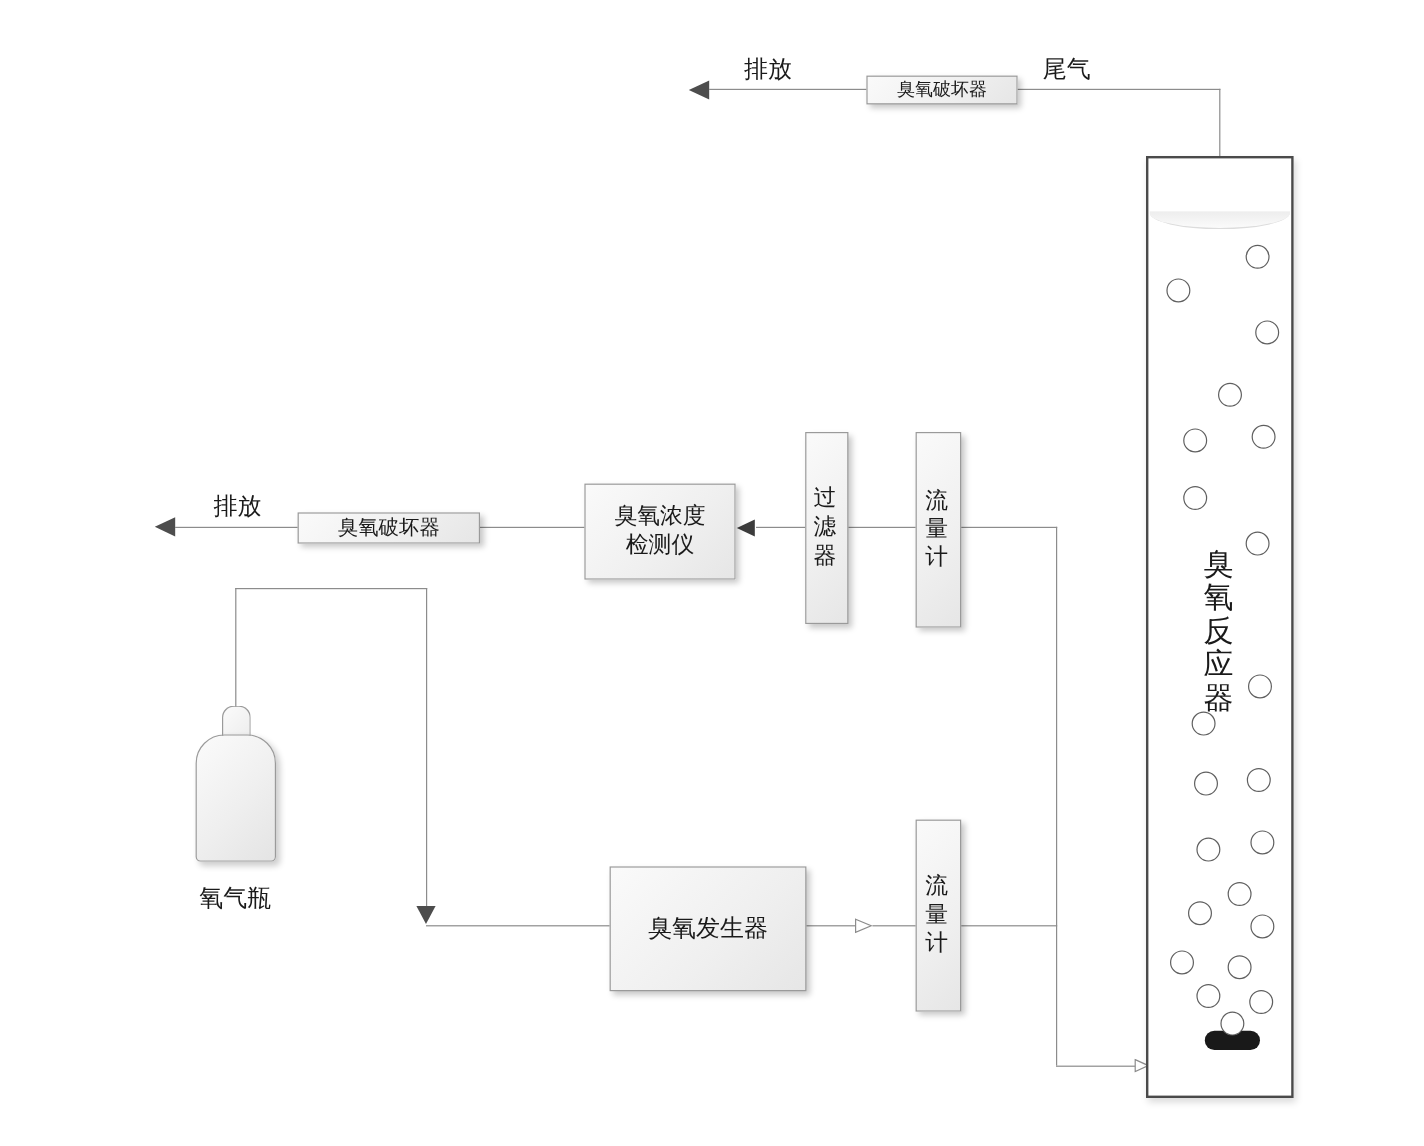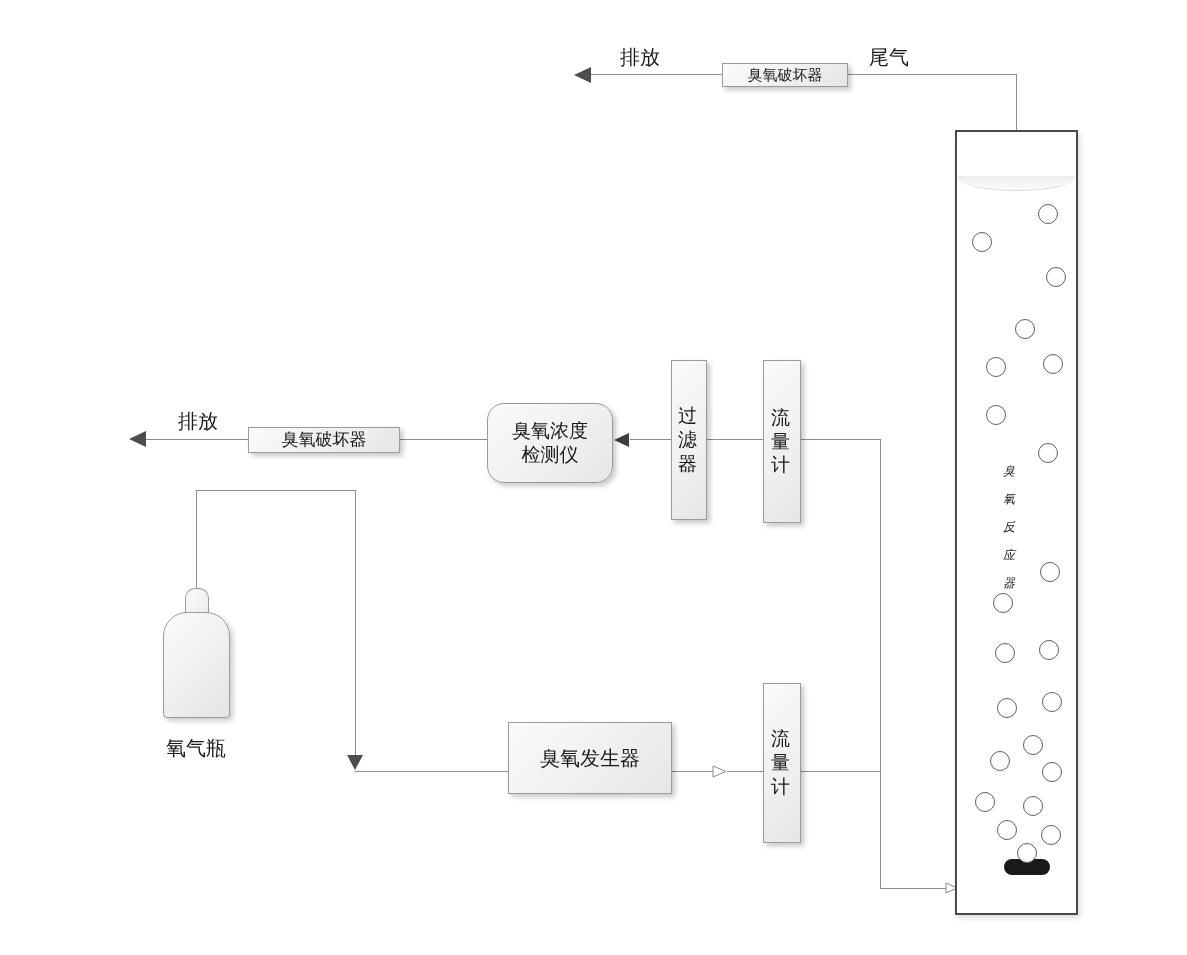--- a/index.html
+++ b/index.html
@@ -123,49 +123,49 @@
   <div class="flabel" style="left:153px;top:735px;width:86px;">氧气瓶</div>
 
   <div class="ebox" style="left:722px;top:63px;width:126px;height:24px;">
     <span class="lbl" style="font-size:15px;">臭氧破坏器</span>
   </div>
 
   <div class="ebox" style="left:248px;top:427px;width:152px;height:26px;">
     <span class="lbl" style="font-size:17px;">臭氧破坏器</span>
   </div>
 
-  <div class="ebox" style="left:487px;top:403px;width:126px;height:80px;border-radius:17px;">
+  <div class="ebox" style="left:487px;top:403px;width:126px;height:80px;">
     <span class="lbl" style="font-size:19px;">
       <span style="display:block;">臭氧浓度</span>
       <span style="display:block;">检测仪</span>
     </span>
   </div>
 
   <div class="ebox" style="left:671px;top:360px;width:36px;height:160px;">
     <span class="lbl vtext">过滤器</span>
   </div>
 
   <div class="ebox" style="left:763px;top:360px;width:38px;height:163px;">
     <span class="lbl vtext">流量计</span>
   </div>
 
   <div class="ebox" style="left:763px;top:683px;width:38px;height:160px;">
     <span class="lbl vtext">流量计</span>
   </div>
 
-  <div class="ebox" style="left:508px;top:722px;width:164px;height:72px;">
+  <div class="ebox" style="left:508px;top:722px;width:164px;height:104px;">
     <span class="lbl" style="font-size:20px;">臭氧发生器</span>
   </div>
 
   <div class="cyl-neck"></div>
   <div class="cyl-body"></div>
 
   <div class="reactor">
     <div class="liquid-surface"></div>
-    <div class="reactor-label vtext" style="font-size:12px;line-height:28px;font-style:italic;">臭氧反应器</div>
+    <div class="reactor-label vtext" style="font-size:25px;line-height:28px;">臭氧反应器</div>
     <div class="diffuser"></div>
     <div id="bubble-layer" style="position:absolute;left:0;top:0;width:100%;height:100%;">
         <div class="bubble" style="left: 15px; top: 100px;"></div>
         <div class="bubble" style="left: 81px; top: 72px;"></div>
         <div class="bubble" style="left: 89px; top: 135px;"></div>
         <div class="bubble" style="left: 58px; top: 187px;"></div>
         <div class="bubble" style="left: 29px; top: 225px;"></div>
         <div class="bubble" style="left: 86px; top: 222px;"></div>
         <div class="bubble" style="left: 29px; top: 273px;"></div>
         <div class="bubble" style="left: 81px; top: 311px;"></div>

